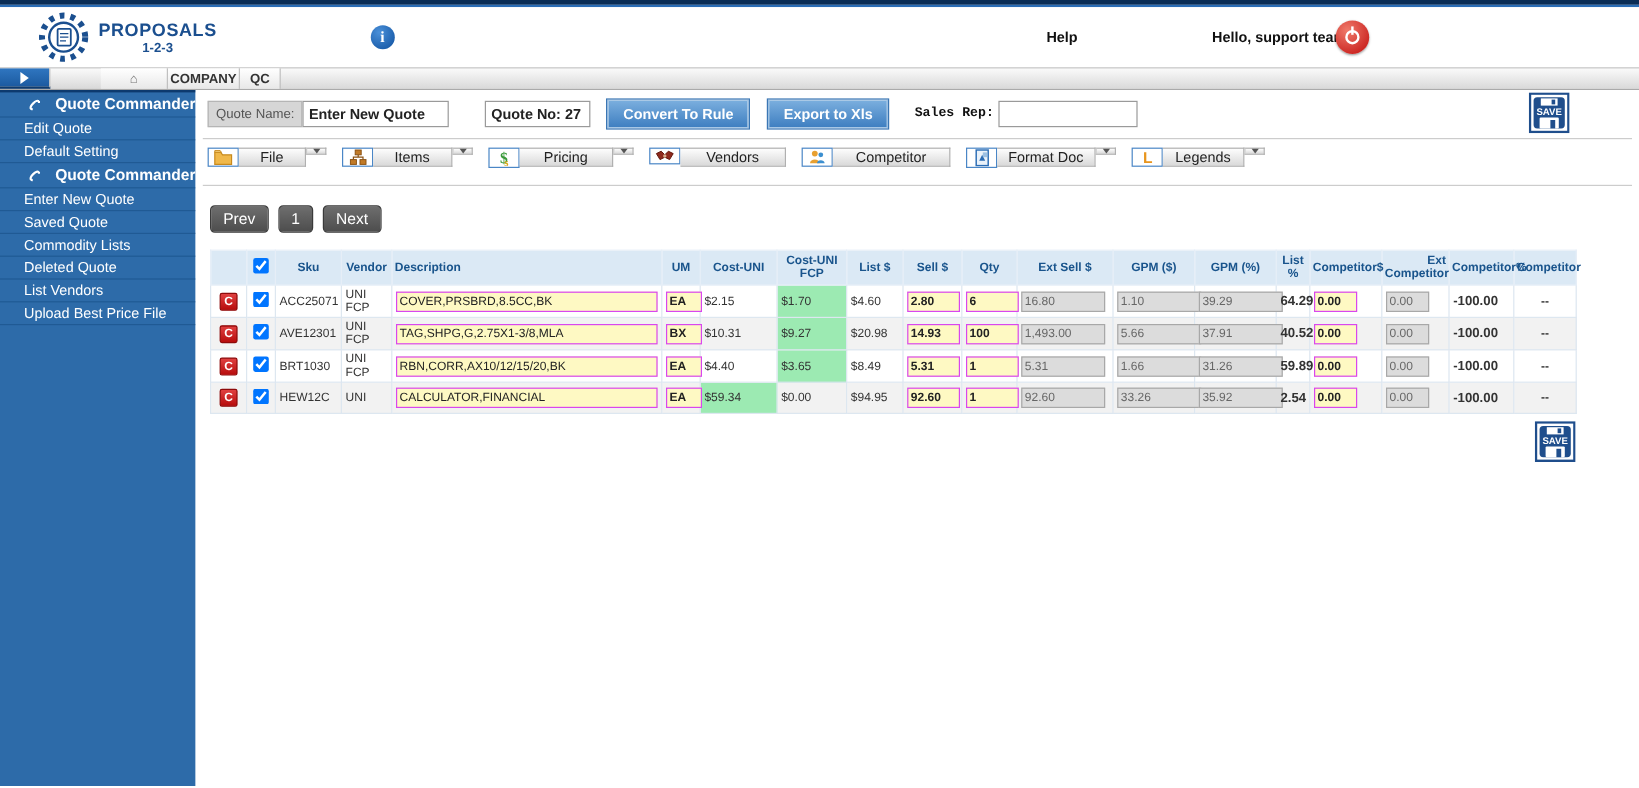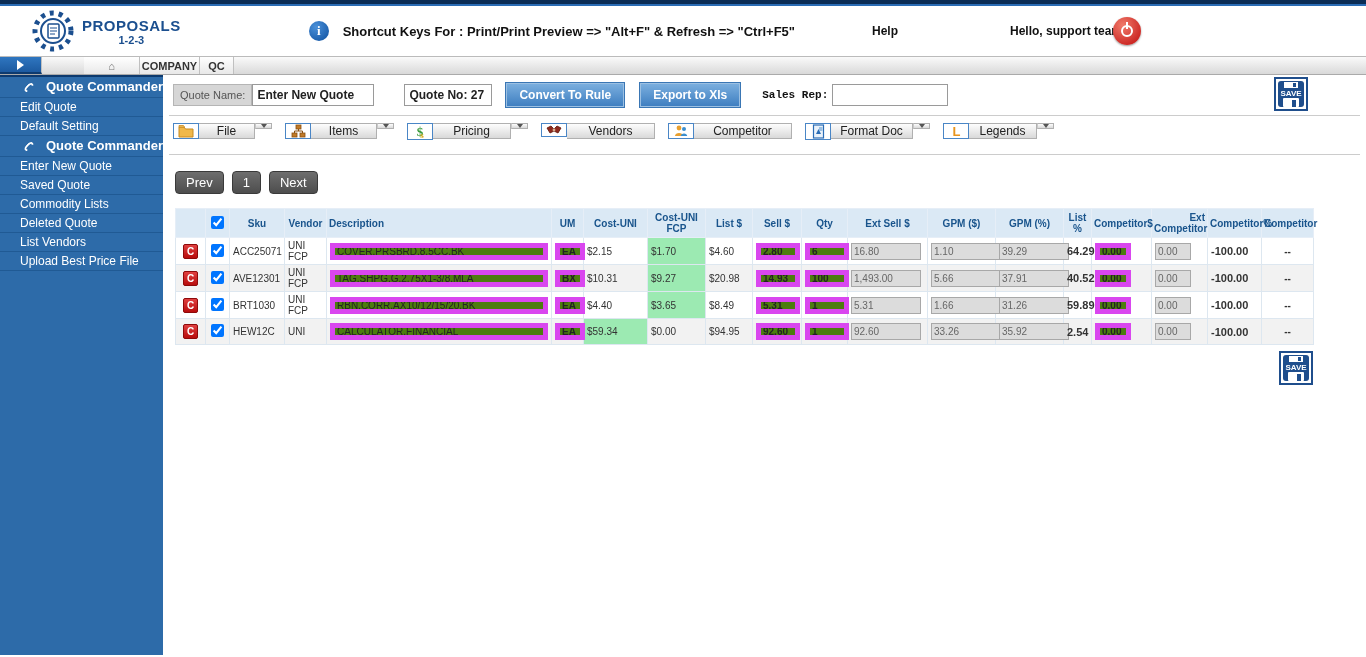--- a/index.html
+++ b/index.html
@@ -72,21 +72,21 @@
   .page-btn { background:linear-gradient(#6e6e6e,#4d4d4d); border:1px solid #3a3a3a; color:#fff; font-size:13px; padding:3px 10px; border-radius:4px; cursor:pointer; font-family:"Liberation Sans",sans-serif; }
 
   
   .quote-table { border-collapse:collapse; table-layout:fixed; width:1138px; margin:14px 0 0 12px; font-size:10px; }
   .quote-table th { background:#dbe9f5; color:#19548c; font-size:10px; font-weight:bold; padding:3px 2px; border:1px solid #e6eef7; line-height:11px; }
   .quote-table td { padding:2px 3px; border:1px solid #dde7f0; height:26px; vertical-align:middle; color:#333; }
   .row-even td { background:#f2f2f2; }
   .row-odd td { background:#fff; }
   td.green-cell { background:#9ceab2 !important; }
   .c-badge { width:15px; height:15px; background:linear-gradient(#e04040,#b80d0d); border:1px solid #8e0a0a; border-radius:2px; color:#fff; font-weight:bold; font-size:10px; text-align:center; line-height:14px; cursor:pointer; margin:0 auto; }
-  .cell-input { border:5px solid #d946ef; height:17px; font-size:10px; font-weight:bold; font-family:"Liberation Sans",sans-serif; padding:0 2px; background:#4d7c0f; color:#222; }
+  .cell-input { border:1px solid #d946ef; height:17px; font-size:10px; font-weight:bold; font-family:"Liberation Sans",sans-serif; padding:0 2px; background:#fef9c3; color:#222; }
   .desc-input { width:100%; font-weight:normal; }
   .um-input { width:30px; }
   .num-input { width:44px; }
   .comp-input { width:36px; }
   .dis-input { border:1px solid #a8a8a8; background:#dcdcdc; color:#666; font-weight:normal; }
   .wide-dis { width:70px; }
   .listpct { color:#1d8a1d; font-weight:bold; font-size:11px; text-align:right; }
   .redpct { color:#e00000; font-weight:bold; font-size:11px; }
   .dashes { text-align:center; color:#444; font-weight:bold; }
   .save-bottom { width:1150px; text-align:right; margin-top:6px; }
@@ -107,21 +107,20 @@
       <line x1="20" y1="23" x2="27" y2="23" stroke="#1b4f8f" stroke-width="1"></line>
       <line x1="20" y1="26" x2="25" y2="26" stroke="#1b4f8f" stroke-width="1"></line>
     </svg>
     <div class="logo-text">
       <div class="logo-title">PROPOSALS</div>
       <div class="logo-sub">1-2-3</div>
     </div>
   </div>
   <div class="shortcut-wrap">
     <div class="info-icon">i</div>
-    <div class="shortcut-text">Shortcut Keys For : Print/Print Preview =&gt; "Alt+F" &amp; Refresh =&gt; "Ctrl+F5"</div>
   </div>
   <div class="help-label">Help</div>
   <div class="greeting">Hello, support team</div>
   <div class="power-icon">
       <div class="power-glyph"></div>
     </div>
 </div>
 
 <div class="tab-strip">
   <div class="tab tab-arrow">

